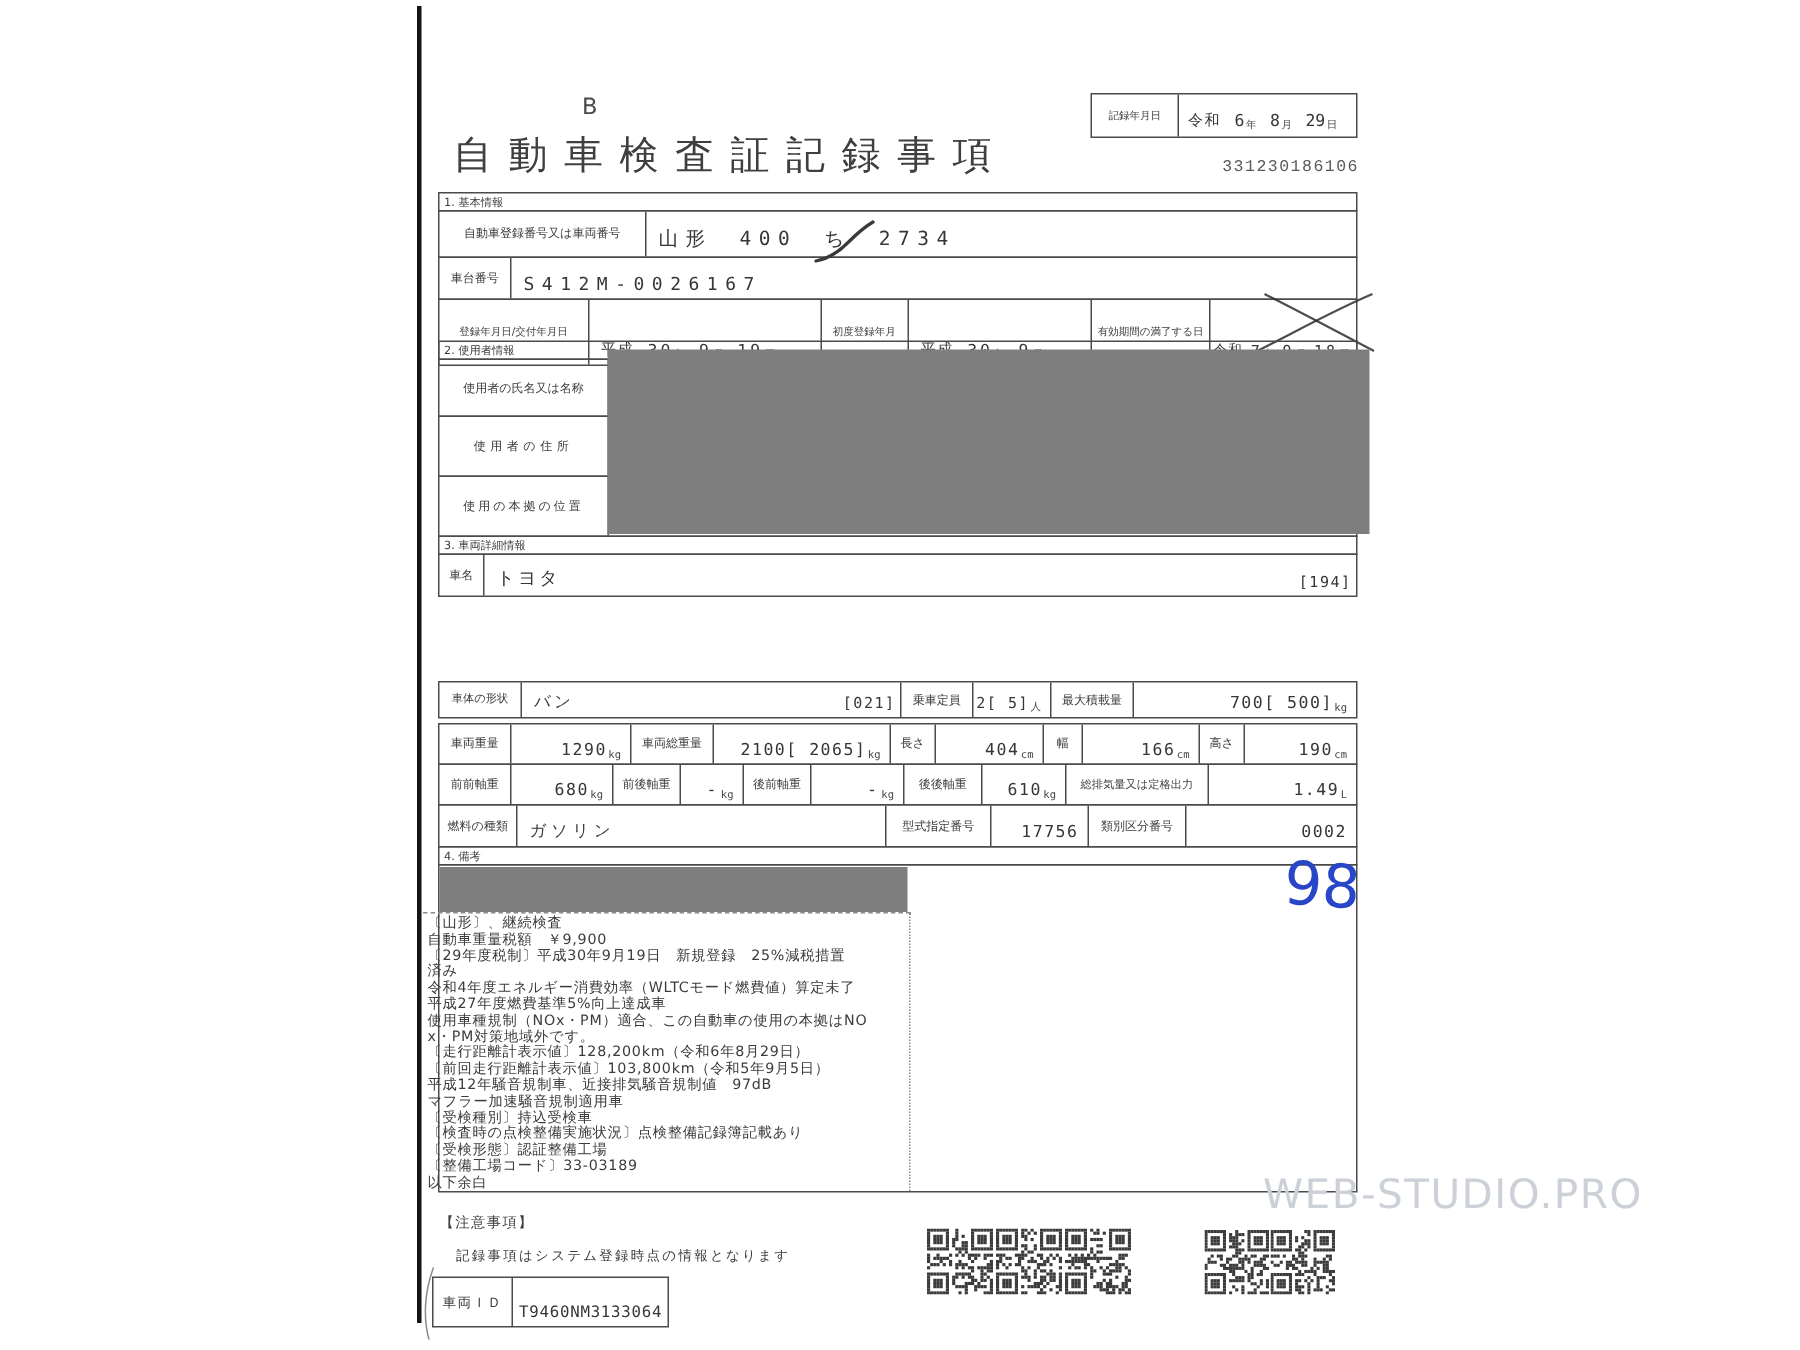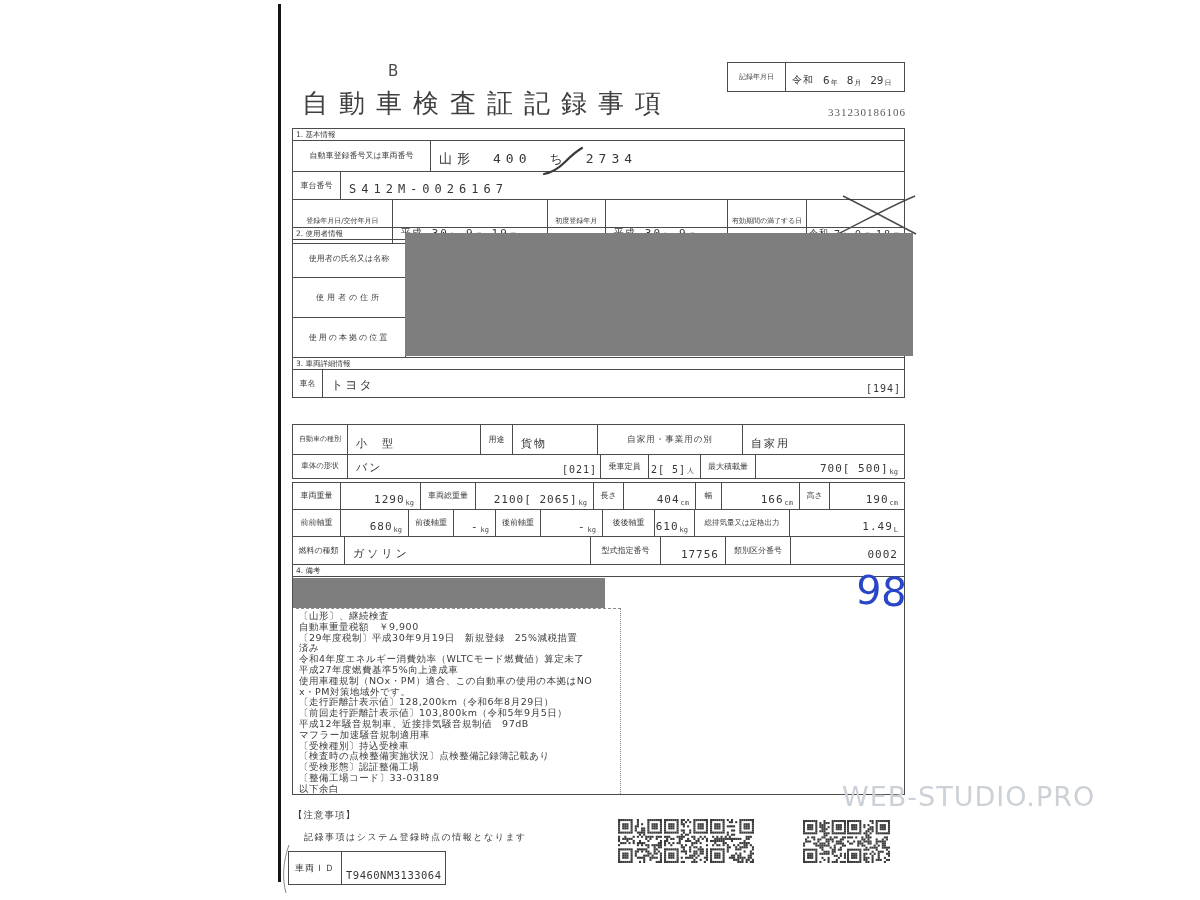--- a/index.html
+++ b/index.html
@@ -5,21 +5,21 @@
   html,body{margin:0;padding:0;background:#ffffff;}
   #page{position:relative;width:1200px;height:900px;background:#ffffff;overflow:hidden;
         font-family:"DejaVu Sans",sans-serif;color:#3c3c3c;}
   
   .scan-line{position:absolute;left:278px;top:4px;width:3px;height:878px;background:#151515;}
   
   .b-mark{position:absolute;left:388px;top:62px;font-size:15px;color:#4a4a4a;}
   .doc-title{position:absolute;left:302px;top:86px;font-size:26px;font-weight:500;
              letter-spacing:11px;color:#3f3f3f;white-space:nowrap;}
   .doc-number{position:absolute;left:790px;top:106px;width:116px;text-align:right;
-              font-family:Liberation Serif, serif;font-size:11px;letter-spacing:1px;color:#5a5a5a;}
+              font-family:Liberation Mono, monospace;font-size:11px;letter-spacing:1px;color:#5a5a5a;}
   
   .row{position:absolute;left:292px;width:613px;box-sizing:border-box;
        border:1px solid #4b4b4b;display:flex;background:transparent;}
   .cell{box-sizing:border-box;border-right:1px solid #4b4b4b;display:flex;align-items:center;overflow:visible;}
   .cell:last-child{border-right:none;}
   .lbl{font-size:8px;color:#3c3c3c;justify-content:center;text-align:center;line-height:1.15;padding:0 1px;}
   .f7{font-size:7px;}
   .f75{font-size:7.5px;}
   .val{font-family:"DejaVu Sans Mono",monospace;font-size:12px;letter-spacing:2px;color:#363636;
        align-items:flex-end;padding:0 4px 3px 8px;white-space:nowrap;}
@@ -36,21 +36,21 @@
            border:1px solid #4b4b4b;display:flex;}
   .rec-lbl{width:57px;border-right:1px solid #4b4b4b;display:flex;align-items:center;justify-content:center;
            font-size:7px;}
   .rec-val{flex:1;display:flex;align-items:flex-end;padding:0 4px 4px 6px;
            font-family:"DejaVu Sans Mono",monospace;font-size:11px;color:#363636;}
   
   .redact{position:absolute;background:#7e7e7e;}
   
   .remarks-box{position:absolute;left:292px;top:576px;width:613px;height:219px;box-sizing:border-box;
                border:1px solid #4b4b4b;}
-  .remarks-text{position:absolute;left:296px;top:608px;width:325px;height:186px;box-sizing:border-box;
+  .remarks-text{position:absolute;left:282px;top:608px;width:325px;height:186px;box-sizing:border-box;
                 border-top:1px dashed #8a8a8a;border-right:1px dotted #8a8a8a;
                 padding:2px 3px 0 3px;font-size:9.5px;line-height:10.8px;letter-spacing:0.5px;color:#3b3b3b;}
   .remarks-text div{white-space:nowrap;}
   .hand-note{position:absolute;left:856px;top:568px;font-size:40px;color:#2946c8;
              transform:rotate(4deg);font-weight:500;font-family:"DejaVu Sans",sans-serif;}
   
   .notice-title{position:absolute;left:293px;top:809px;font-size:9.5px;letter-spacing:1px;}
   .notice-text{position:absolute;left:304px;top:831px;font-size:9px;letter-spacing:1.5px;}
   .id-box{position:absolute;left:288px;top:851px;width:158px;height:34px;box-sizing:border-box;
           border:1px solid #4b4b4b;display:flex;}
@@ -159,28 +159,20 @@
 
   <div class="row" style="top:369px;height:29px;">
     <div class="cell lbl" style="width:30px;">車名</div>
     <div class="cell val between" style="flex:1;">
       <span>トヨタ</span>
       <span style="font-size:10px;letter-spacing:1px;">[194]</span>
     </div>
   </div>
 
 
-  <div class="row" style="top:424px;height:31px;">
-    <div class="cell lbl f7" style="width:55px;">自動車の種別</div>
-    <div class="cell val" style="width:133px;font-size:11px;">小　型</div>
-    <div class="cell lbl" style="width:32px;">用途</div>
-    <div class="cell val" style="width:85px;font-size:11px;">貨物</div>
-    <div class="cell lbl" style="width:145px;font-size:8.5px;letter-spacing:1px;">自家用・事業用の別</div>
-    <div class="cell val" style="flex:1;font-size:11px;">自家用</div>
-  </div>
 
   <div class="row" style="top:454px;height:25px;">
     <div class="cell lbl f75" style="width:55px;">車体の形状</div>
     <div class="cell val between" style="width:253px;font-size:11px;">
       <span>バン</span>
       <span style="font-size:10px;letter-spacing:1px;">[021]</span>
     </div>
     <div class="cell lbl" style="width:48px;">乗車定員</div>
     <div class="cell val right" style="width:52px;font-size:10px;letter-spacing:1px;padding-left:1px;">
       <span>2[ 5]</span>
@@ -231,21 +223,21 @@
     <div class="cell val right" style="width:42px;font-size:11px;">
       <span>-</span>
         <span class="unit">kg</span>
     </div>
     <div class="cell lbl" style="width:45px;">後前軸重</div>
     <div class="cell val right" style="width:62px;font-size:11px;">
       <span>-</span>
         <span class="unit">kg</span>
     </div>
     <div class="cell lbl" style="width:52px;">後後軸重</div>
-    <div class="cell val right" style="width:40px;font-size:11px;letter-spacing:1px;padding-left:1px;">
+    <div class="cell val right" style="width:40px;font-size:11px;letter-spacing:1px;padding-left:1px;margin-left:16px;">
       <span>610</span>
         <span class="unit">kg</span>
     </div>
     <div class="cell lbl f75" style="width:95px;">総排気量又は定格出力</div>
     <div class="cell val right" style="flex:1;font-size:11px;letter-spacing:1px;">
       <span>1.49</span>
         <span class="unit">L</span>
     </div>
   </div>
 

